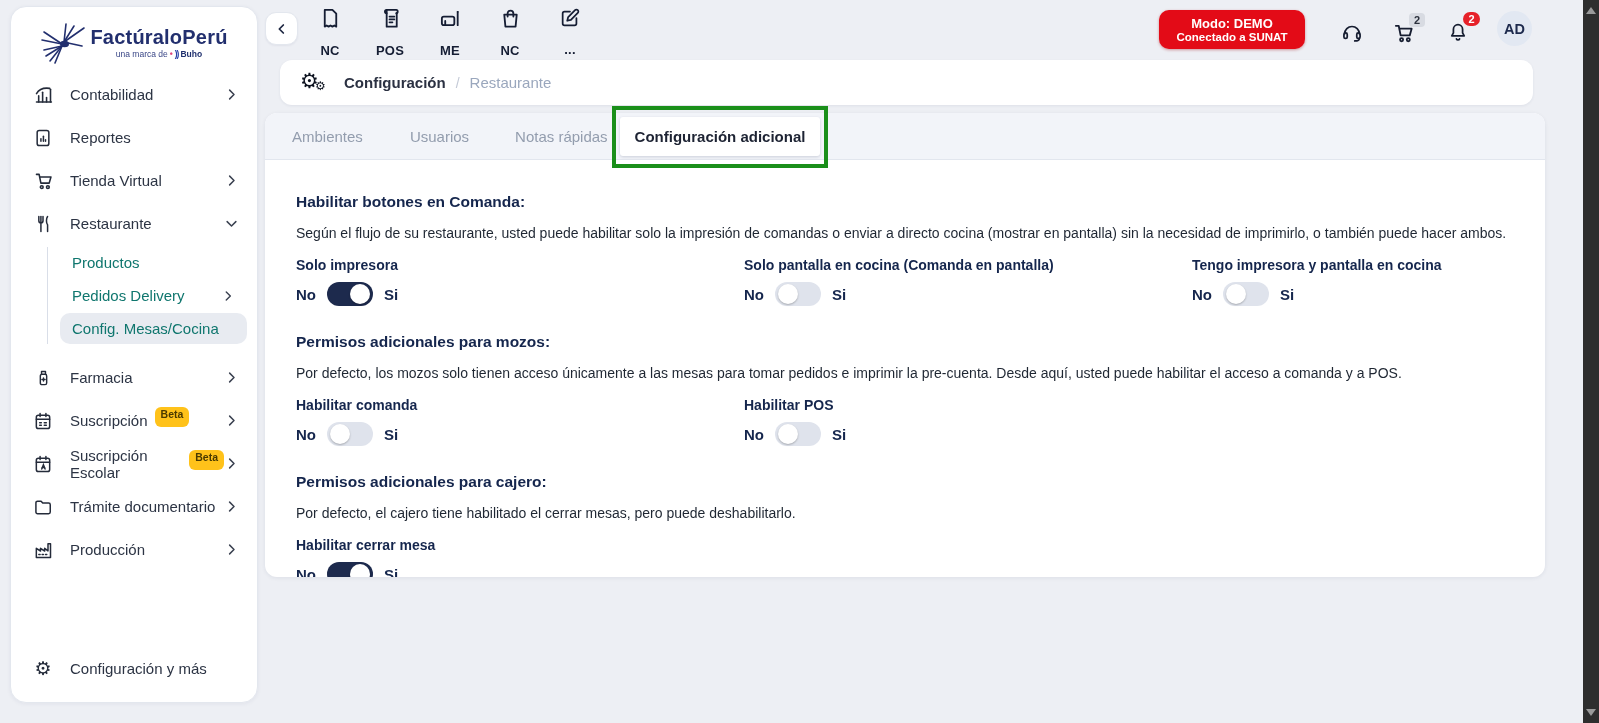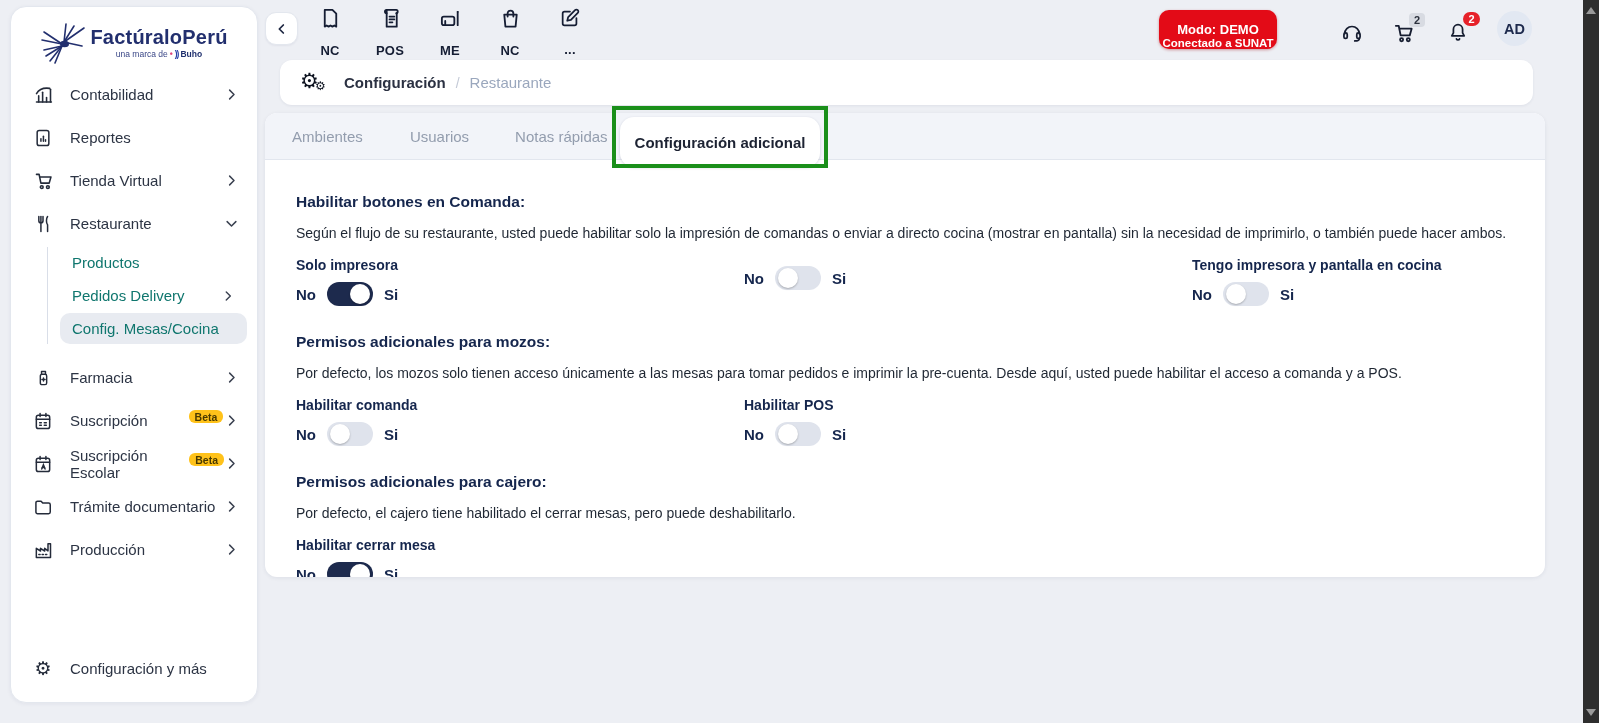--- a/index.html
+++ b/index.html
@@ -31,21 +31,21 @@
 
   .nav-item {
     display:flex; align-items:center; height:43px; padding:0 18px 0 20px;
     cursor:pointer; color:#2c3444; font-size:15px;
   }
   .nav-item .ico { width:24px; display:flex; justify-content:center; margin-right:15px; color:#242b3a; }
   .nav-item .lbl { flex:1; display:flex; align-items:center; gap:7px; }
   .chev { color:#3a4150; }
   .beta {
     background:#ffc21a; color:#4a3a00; font-size:10.5px; font-weight:700;
-    padding:1px 6px 0; border-radius:6px; position:relative; top:-4px;margin-left:34px;
+    padding:1px 6px 7px; border-radius:6px; position:relative; top:-4px;
   }
   .submenu {
     margin:2px 0 12px 36px; border-left:1.5px solid #d9dee8; padding-left:0;
   }
   .submenu-item {
     display:flex; align-items:center; height:31px; margin:2px 10px 2px 12px;
     padding:0 12px; font-size:15px; color:#0f766e; cursor:pointer; border-radius:10px;
   }
   .submenu-item.active { background:#e8ebf1; }
   .submenu-item .chev { margin-left:auto; }
@@ -61,23 +61,23 @@
     position:absolute; left:265px; top:12px; width:33px; height:33px;
     background:#fff; border:1px solid #e3e7ee; border-radius:11px;
     display:flex; align-items:center; justify-content:center; cursor:pointer;
     box-shadow:0 1px 2px rgba(30,40,80,.06); color:#1c2540;
   }
   .doc-buttons { position:absolute; left:308px; top:7px; display:flex; gap:16px; }
   .doc-btn { width:44px; display:flex; flex-direction:column; align-items:center; cursor:pointer; color:#151d33; }
   .doc-btn .dlabel { font-size:13px; font-weight:700; margin-top:13px; letter-spacing:.2px; }
 
   .mode-btn {
-    position:absolute; left:1159px; top:10px; width:118px; height:39px;
+    position:absolute; left:1159px; top:10px; width:146px; height:39px;
     background:#e30b17; border-radius:10px; color:#fff; text-align:center;
-    display:flex; flex-direction:column; justify-content:flex-end; cursor:pointer;
+    display:flex; flex-direction:column; justify-content:center; cursor:pointer;
     box-shadow:0 1px 3px rgba(160,10,20,.4);
   }
   .mode-line1 { font-size:13px; font-weight:800; }
   .mode-line2 { font-size:11.5px; font-weight:600; }
 
   .top-ico { position:absolute; top:21px; color:#161d30; cursor:pointer; }
   .badge-gray {
     position:absolute; top:-8px; right:-10px; background:#d8dbe2; color:#2b313d;
     font-size:11px; font-weight:700; padding:1px 5px; border-radius:4px;
   }
@@ -112,22 +112,22 @@
   }
   .tab-strip {
     height:47px; background:#f2f4f9; border-bottom:1px solid #e2e6ee;
     display:flex; align-items:center; position:relative;
   }
   .tab { font-size:15px; color:#939dae; cursor:pointer; }
   .tab.t0 { margin-left:27px; }
   .tab.t1 { margin-left:47px; }
   .tab.t2 { margin-left:46px; }
   .tab.active-pill {
-    position:absolute; left:355px; top:4px; width:200px; height:50px;
-    background:#fff; border-radius:14px; box-shadow:0 1px 3px rgba(30,40,80,.18);
+    position:absolute; left:355px; top:4px; width:200px; height:39px;
+    background:#fff; border-radius:3px; box-shadow:0 1px 3px rgba(30,40,80,.18);
     display:flex; align-items:center; justify-content:center;
     color:#1d2333; font-weight:600; font-size:15px;
   }
 
   .content { padding:33px 8px 0 31px; }
   .section-h { font-size:15.5px; font-weight:700; color:#15264d; }
   .section-p { font-size:14px; color:#1f2733; margin-top:14px; }
   .toggle-row { display:grid; grid-template-columns:416px 416px 1fr; margin-top:16px;gap:32px; }
   .toggle-label { font-size:14px; font-weight:600; color:#15264d; }
   .toggle-ctrl { display:flex; align-items:center; margin-top:9px; font-size:15px; font-weight:600; color:#15264d; }
@@ -479,20 +479,21 @@
           <div class="toggle-label">Solo impresora</div>
           <div class="toggle-ctrl">
             <span>No</span>
             <span class="switch" data-state="on">
                 <span class="knob"></span>
               </span>
             <span>Si</span>
           </div>
         </div>
         <div>
+          <div class="toggle-label">Solo pantalla en cocina (Comanda en pantalla)</div>
           <div class="toggle-ctrl">
             <span>No</span>
             <span class="switch" data-state="off">
                 <span class="knob"></span>
               </span>
             <span>Si</span>
           </div>
         </div>
         <div>
           <div class="toggle-label">Tengo impresora y pantalla en cocina</div>

